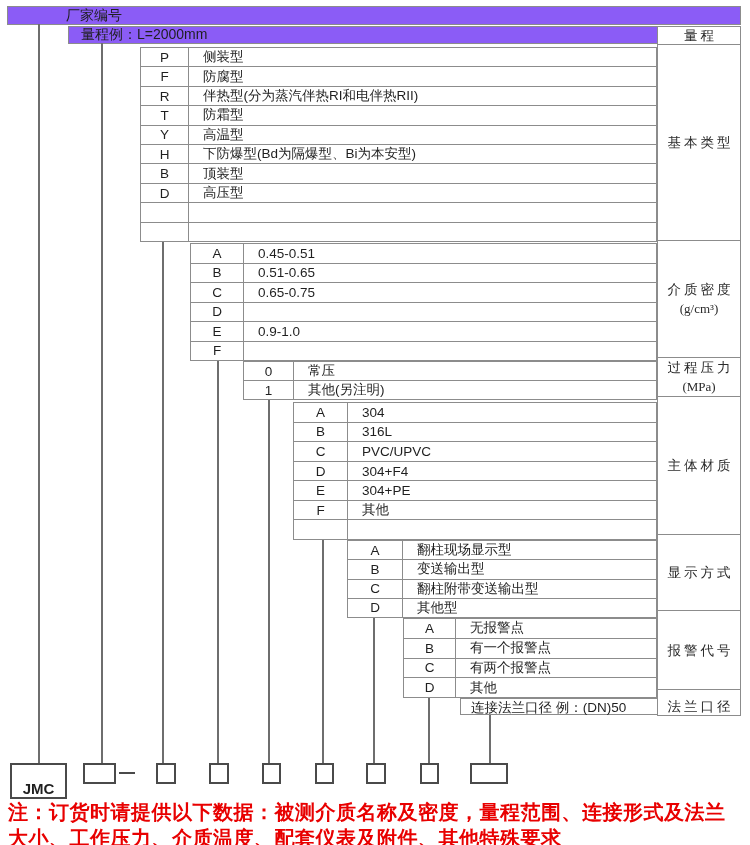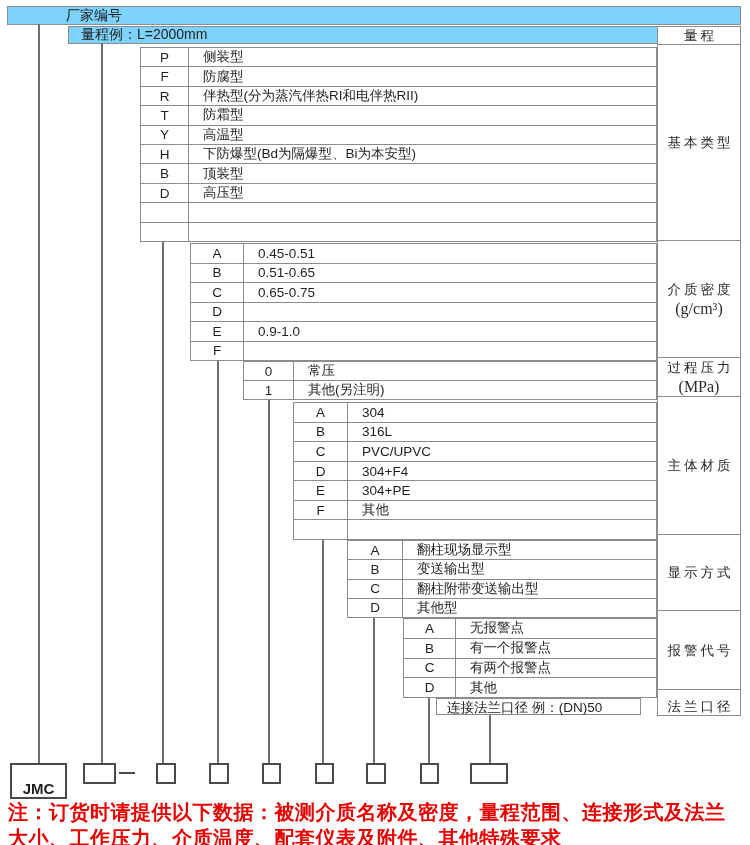--- a/index.html
+++ b/index.html
@@ -1,37 +1,37 @@
 <!DOCTYPE html>
 <html><head>
 <meta charset="utf-8">
 <style>
   html,body{margin:0;padding:0;background:#ffffff;}
   .diagram{
     position:relative;width:750px;height:845px;background:#ffffff;
     font-family:"Liberation Sans","DejaVu Sans",sans-serif;
     color:#1f1f1f;overflow:hidden;
   }
-  .cell{position:absolute;box-sizing:border-box;border:1px solid #8c8c8c;background:#7dd3fc;}
+  .cell{position:absolute;box-sizing:border-box;border:1px solid #8c8c8c;background:#8b5cf6;}
   .title-box{left:7px;top:6px;width:734px;height:19px;display:flex;align-items:center;padding-left:58px;font-size:14px;}
   .range-box{left:68px;top:26px;width:590px;height:18px;display:flex;align-items:center;padding-left:12px;font-size:14px;}
   
   .section{position:absolute;box-sizing:border-box;border:1px solid #8c8c8c;display:flex;flex-direction:column;background:#fff;}
   .opt-row{flex:1;display:flex;box-sizing:border-box;border-bottom:1px solid #8c8c8c;align-items:center;font-size:13.5px;}
   .opt-row:last-child{border-bottom:none;}
   .opt-code{box-sizing:border-box;height:100%;display:flex;align-items:center;justify-content:center;border-right:1px solid #8c8c8c;flex:none;}
   .opt-desc{flex:1;padding-left:14px;white-space:nowrap;overflow:hidden;}
   .opt-desc.noindent{padding-left:10px;}
   
   .label-col{position:absolute;left:657px;top:26px;width:84px;height:690px;box-sizing:border-box;border:1px solid #8c8c8c;display:flex;flex-direction:column;background:#fff;}
   .label-cell{box-sizing:border-box;border-bottom:1px solid #8c8c8c;display:flex;flex-direction:column;align-items:center;justify-content:center;
     font-family:"Liberation Serif","DejaVu Serif",serif;font-size:13.5px;color:#2b2b2b;line-height:19px;}
   .label-cell:last-child{border-bottom:none;}
   .label-line{letter-spacing:3px;text-indent:3px;white-space:nowrap;}
-  .label-line.units{letter-spacing:0;text-indent:0;font-size:16px;}
+  .label-line.units{letter-spacing:0;text-indent:0;font-size:13px;}
   
   .vline{position:absolute;width:2px;background:#6e6e6e;}
   
   .code-box{position:absolute;box-sizing:border-box;border:2px solid #4a4a4a;background:#fff;}
   .jmc-box{left:10px;top:763px;width:57px;height:36px;display:flex;align-items:flex-end;justify-content:center;font-weight:bold;font-size:15px;}
   .dash{position:absolute;left:119px;top:772px;width:16px;height:2px;background:#4a4a4a;}
   
   .note{position:absolute;left:8px;top:799px;width:740px;color:#e80000;font-weight:bold;font-size:20px;line-height:26px;letter-spacing:0.5px;white-space:nowrap;}
 </style>
 </head>
@@ -183,21 +183,21 @@
         </div>
         <div class="opt-row">
           <span class="opt-code" style="width: 52px;">C</span>
           <span class="opt-desc">有两个报警点</span>
         </div>
         <div class="opt-row">
           <span class="opt-code" style="width: 52px;">D</span>
           <span class="opt-desc">其他</span>
         </div>
       </div>
-      <div class="section" style="left: 436px; top: 698px; width: 205px; height: 17px;">
+      <div class="section" style="left: 460px; top: 698px; width: 205px; height: 17px;">
         <div class="opt-row">
           <span class="opt-desc noindent">连接法兰口径 例：(DN)50</span>
         </div>
       </div>
     </div>
 
   <div class="label-col" id="label-col">
       <div class="label-cell" style="height: 18px;">
         <div class="label-line">量程</div>
       </div>

